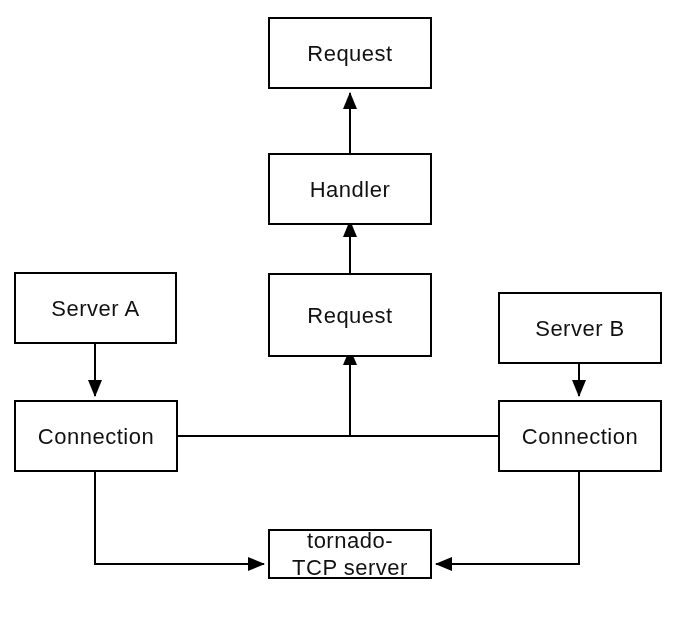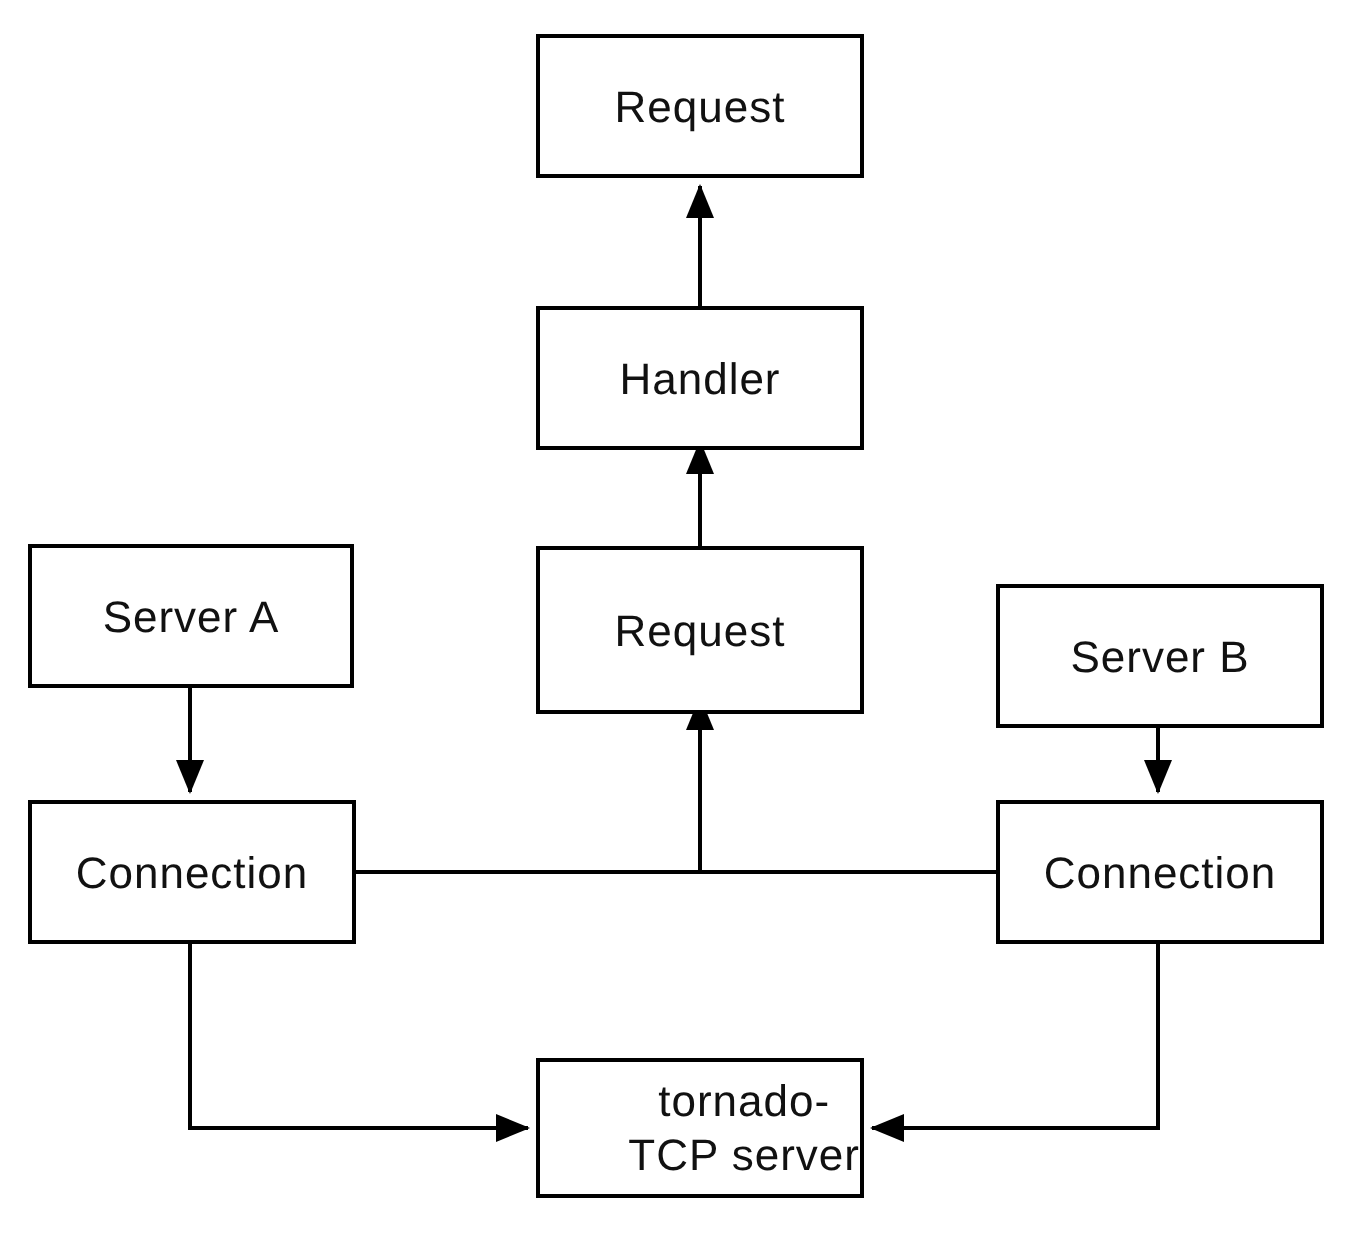--- a/index.html
+++ b/index.html
@@ -65,16 +65,16 @@
       </g>
   </svg>
   <div id="node-layer">
       <div class="node" style="left: 268px; top: 17px; width: 164px; height: 72px;"><span>Request</span></div>
       <div class="node" style="left: 268px; top: 153px; width: 164px; height: 72px;"><span>Handler</span></div>
       <div class="node" style="left: 268px; top: 273px; width: 164px; height: 84px;"><span>Request</span></div>
       <div class="node" style="left: 14px; top: 272px; width: 163px; height: 72px;"><span>Server A</span></div>
       <div class="node" style="left: 498px; top: 272px; width: 164px; height: 72px; margin-top: 20px;"><span>Server B</span></div>
       <div class="node" style="left: 14px; top: 400px; width: 164px; height: 72px;"><span>Connection</span></div>
       <div class="node" style="left: 498px; top: 400px; width: 164px; height: 72px;"><span>Connection</span></div>
-      <div class="node" style="left: 268px; top: 529px; width: 164px; height: 70px; justify-content: flex-end;"><span>tornado-
+      <div class="node" style="left: 268px; top: 529px; width: 164px; height: 50px;"><span>tornado-
 TCP server</span></div>
     </div>
 </div>
 
 </body></html>

